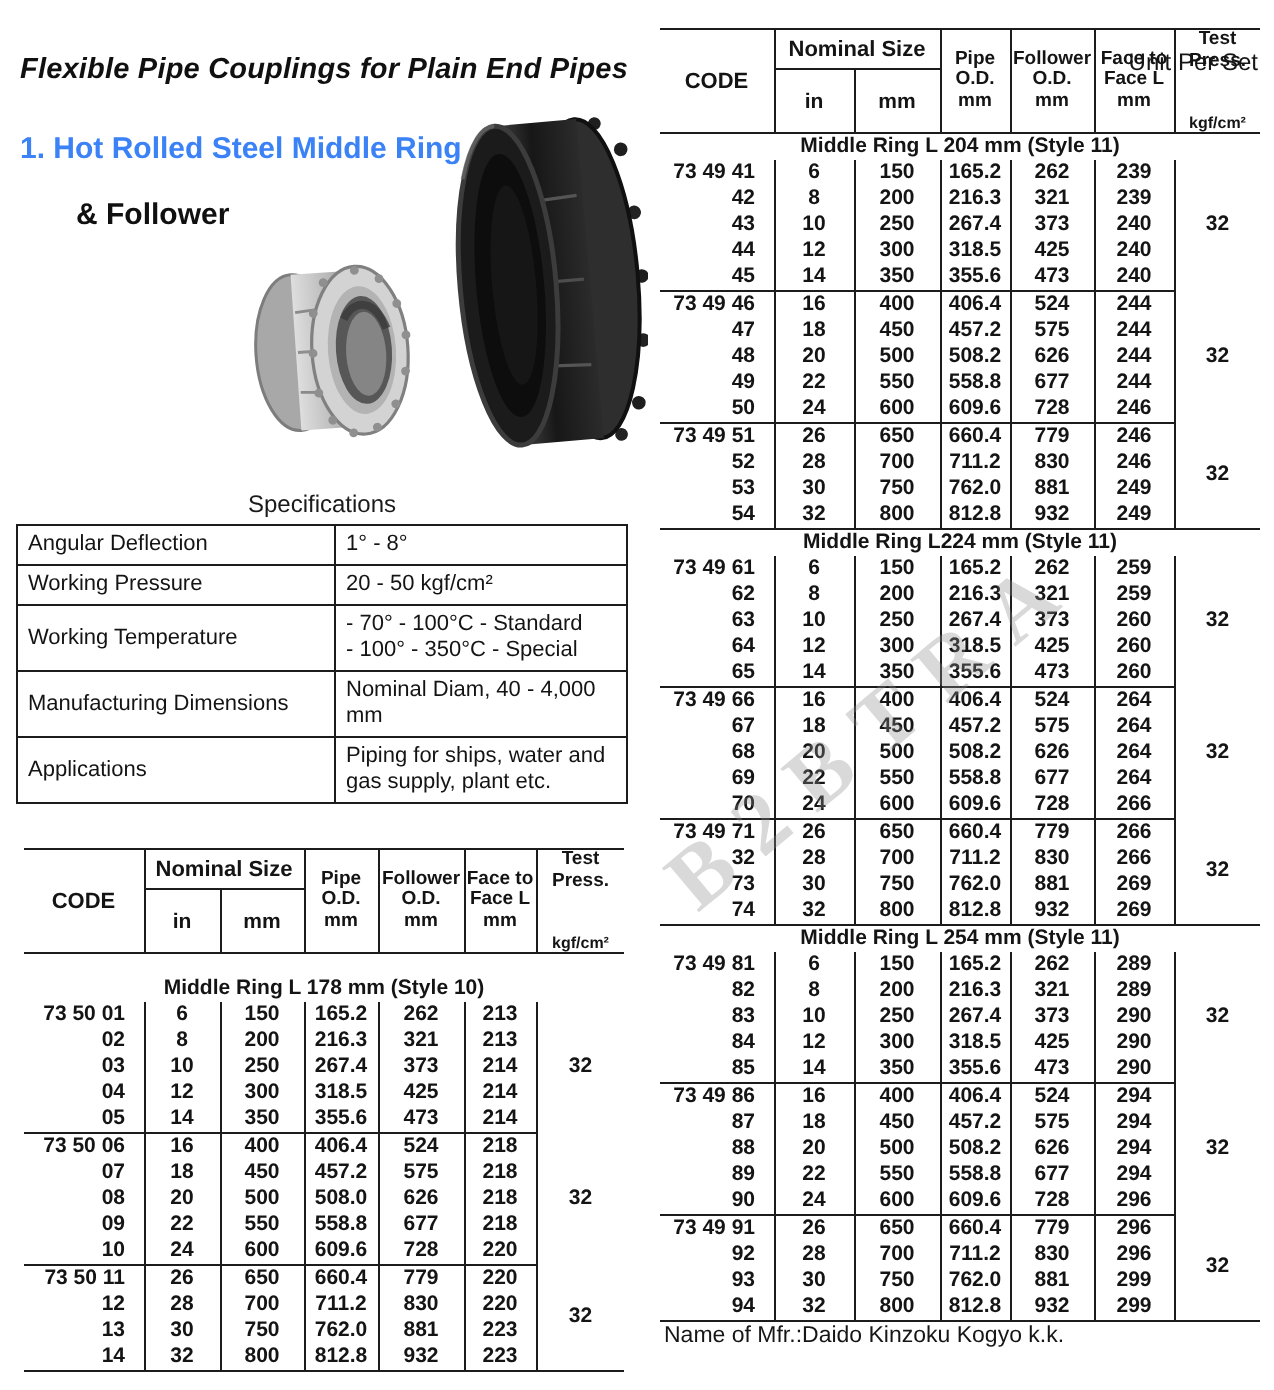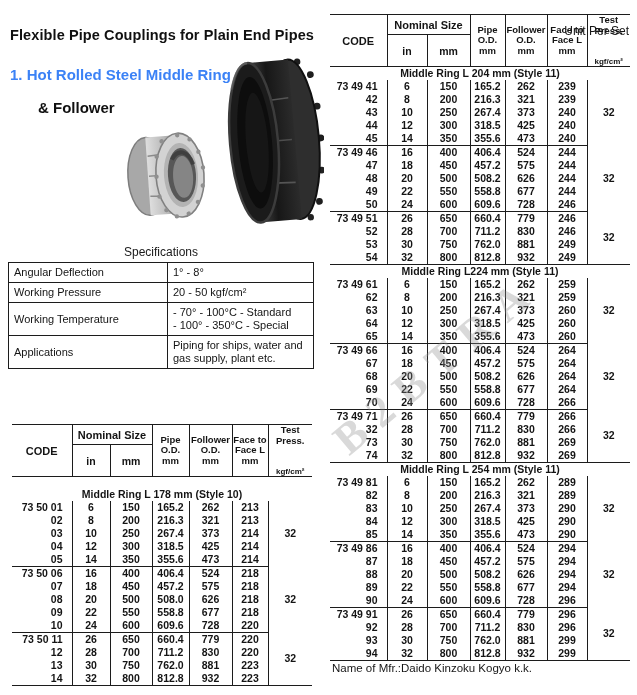--- a/index.html
+++ b/index.html
@@ -5,21 +5,21 @@
   html,body{margin:0;padding:0;}
   body{
     width:637px;height:695px;position:relative;overflow:hidden;
     background:#ffffff;color:#111;
     font-family:"Liberation Sans", sans-serif;
     -webkit-font-smoothing:antialiased;
   }
   .abs{position:absolute;}
   
   .unit-label{top:2px;right:8px;font-size:12px;font-weight:400;color:#161616;margin-top:22px;}
-  .page-title{left:10px;top:27px;font-size:14.5px;font-weight:700;letter-spacing:.1px;color:#101010;}
+  .page-title{left:10px;top:27px;font-size:14.5px;font-weight:700;font-style:italic;letter-spacing:.1px;color:#101010;}
   .sub1{left:10px;top:66px;font-size:15px;font-weight:700;color:#3b82f6;}
   .sub2{left:38px;top:99px;font-size:15px;font-weight:700;color:#101010;}
   
   .spec-heading{left:8px;top:245px;width:306px;text-align:center;font-size:12px;color:#1a1a1a;}
   table.spec{left:8px;top:262px;width:306px;border-collapse:collapse;table-layout:fixed;}
   table.spec td{
     border:1.2px solid #1c1c1c;font-size:11px;line-height:13px;
     padding:3px 5px;vertical-align:middle;white-space:pre-line;color:#141414;
   }
   td.spec-label{width:148px;}
@@ -148,20 +148,24 @@
       <tr>
         <td class="spec-label">Working Pressure</td>
         <td class="spec-value">20 - 50 kgf/cm²</td>
       </tr>
       <tr>
         <td class="spec-label">Working Temperature</td>
         <td class="spec-value">-  70° - 100°C - Standard
 - 100° - 350°C - Special</td>
       </tr>
       <tr>
+        <td class="spec-label">Manufacturing Dimensions</td>
+        <td class="spec-value">Nominal Diam, 40 - 4,000 mm</td>
+      </tr>
+      <tr>
         <td class="spec-label">Applications</td>
         <td class="spec-value">Piping for ships, water and
 gas supply, plant etc.</td>
       </tr>
     </tbody>
 </table>
 
 <table class="abs dt left">
   <colgroup>
       <col class="c1">

